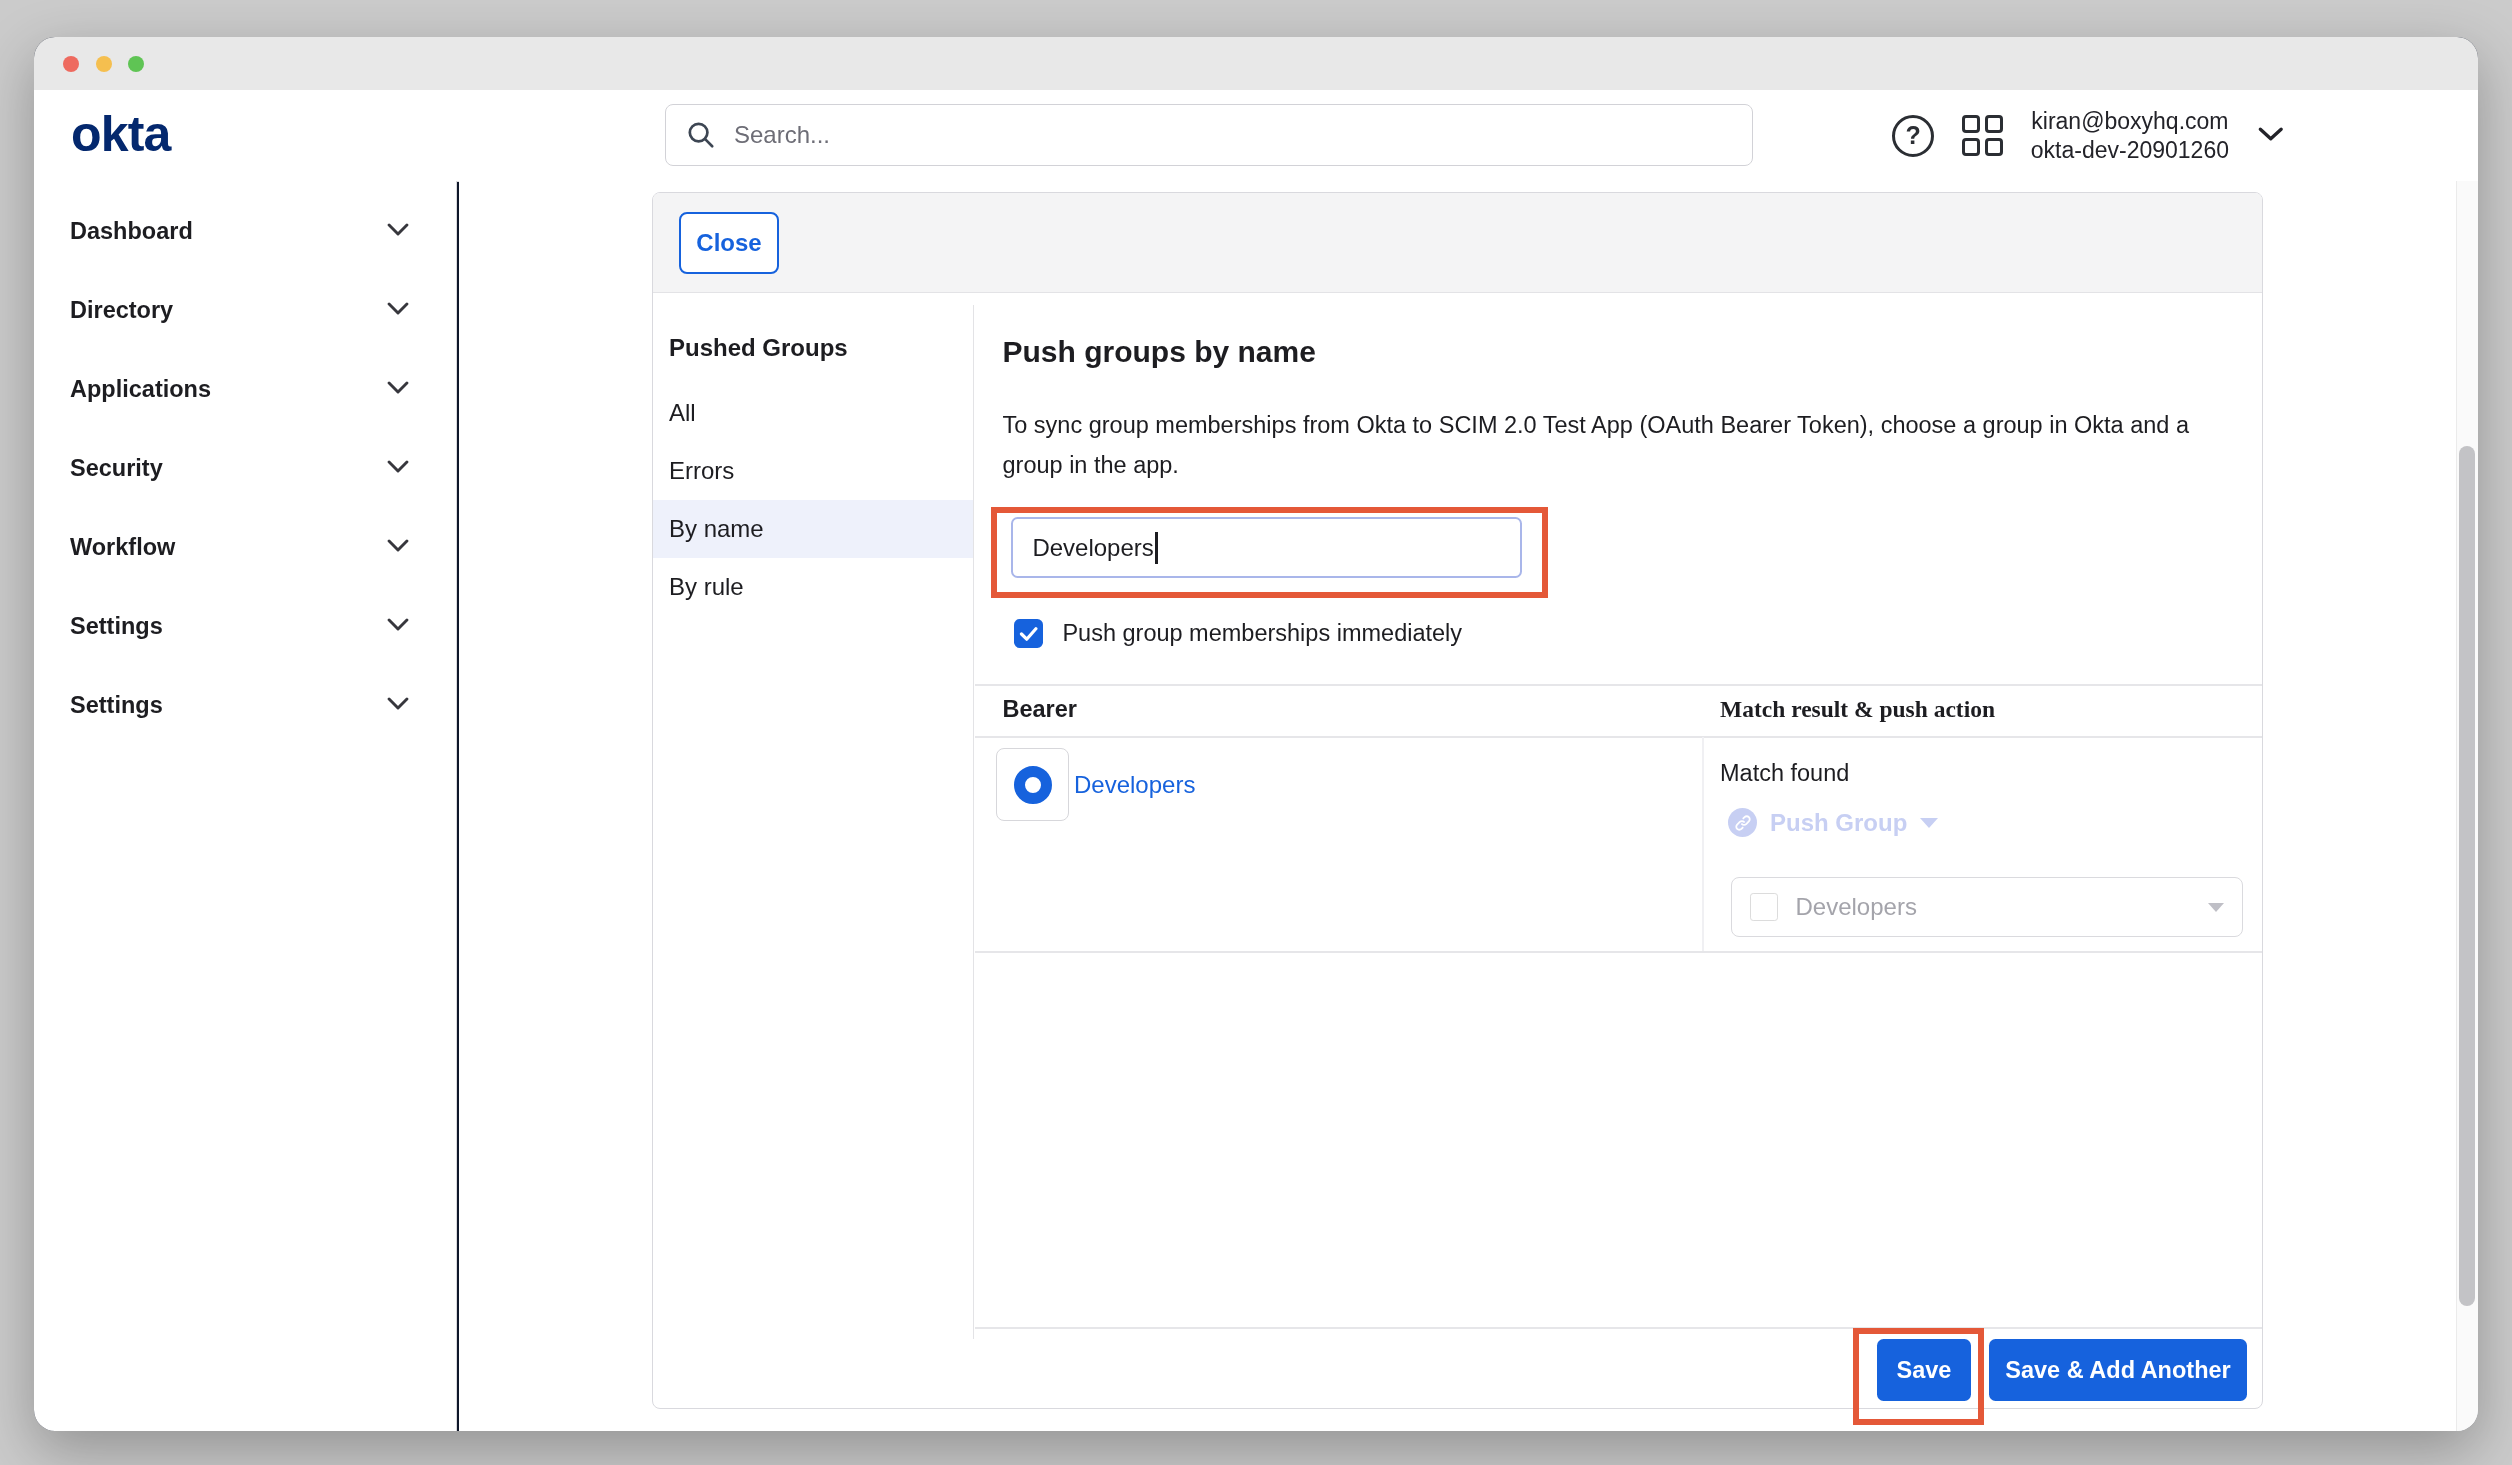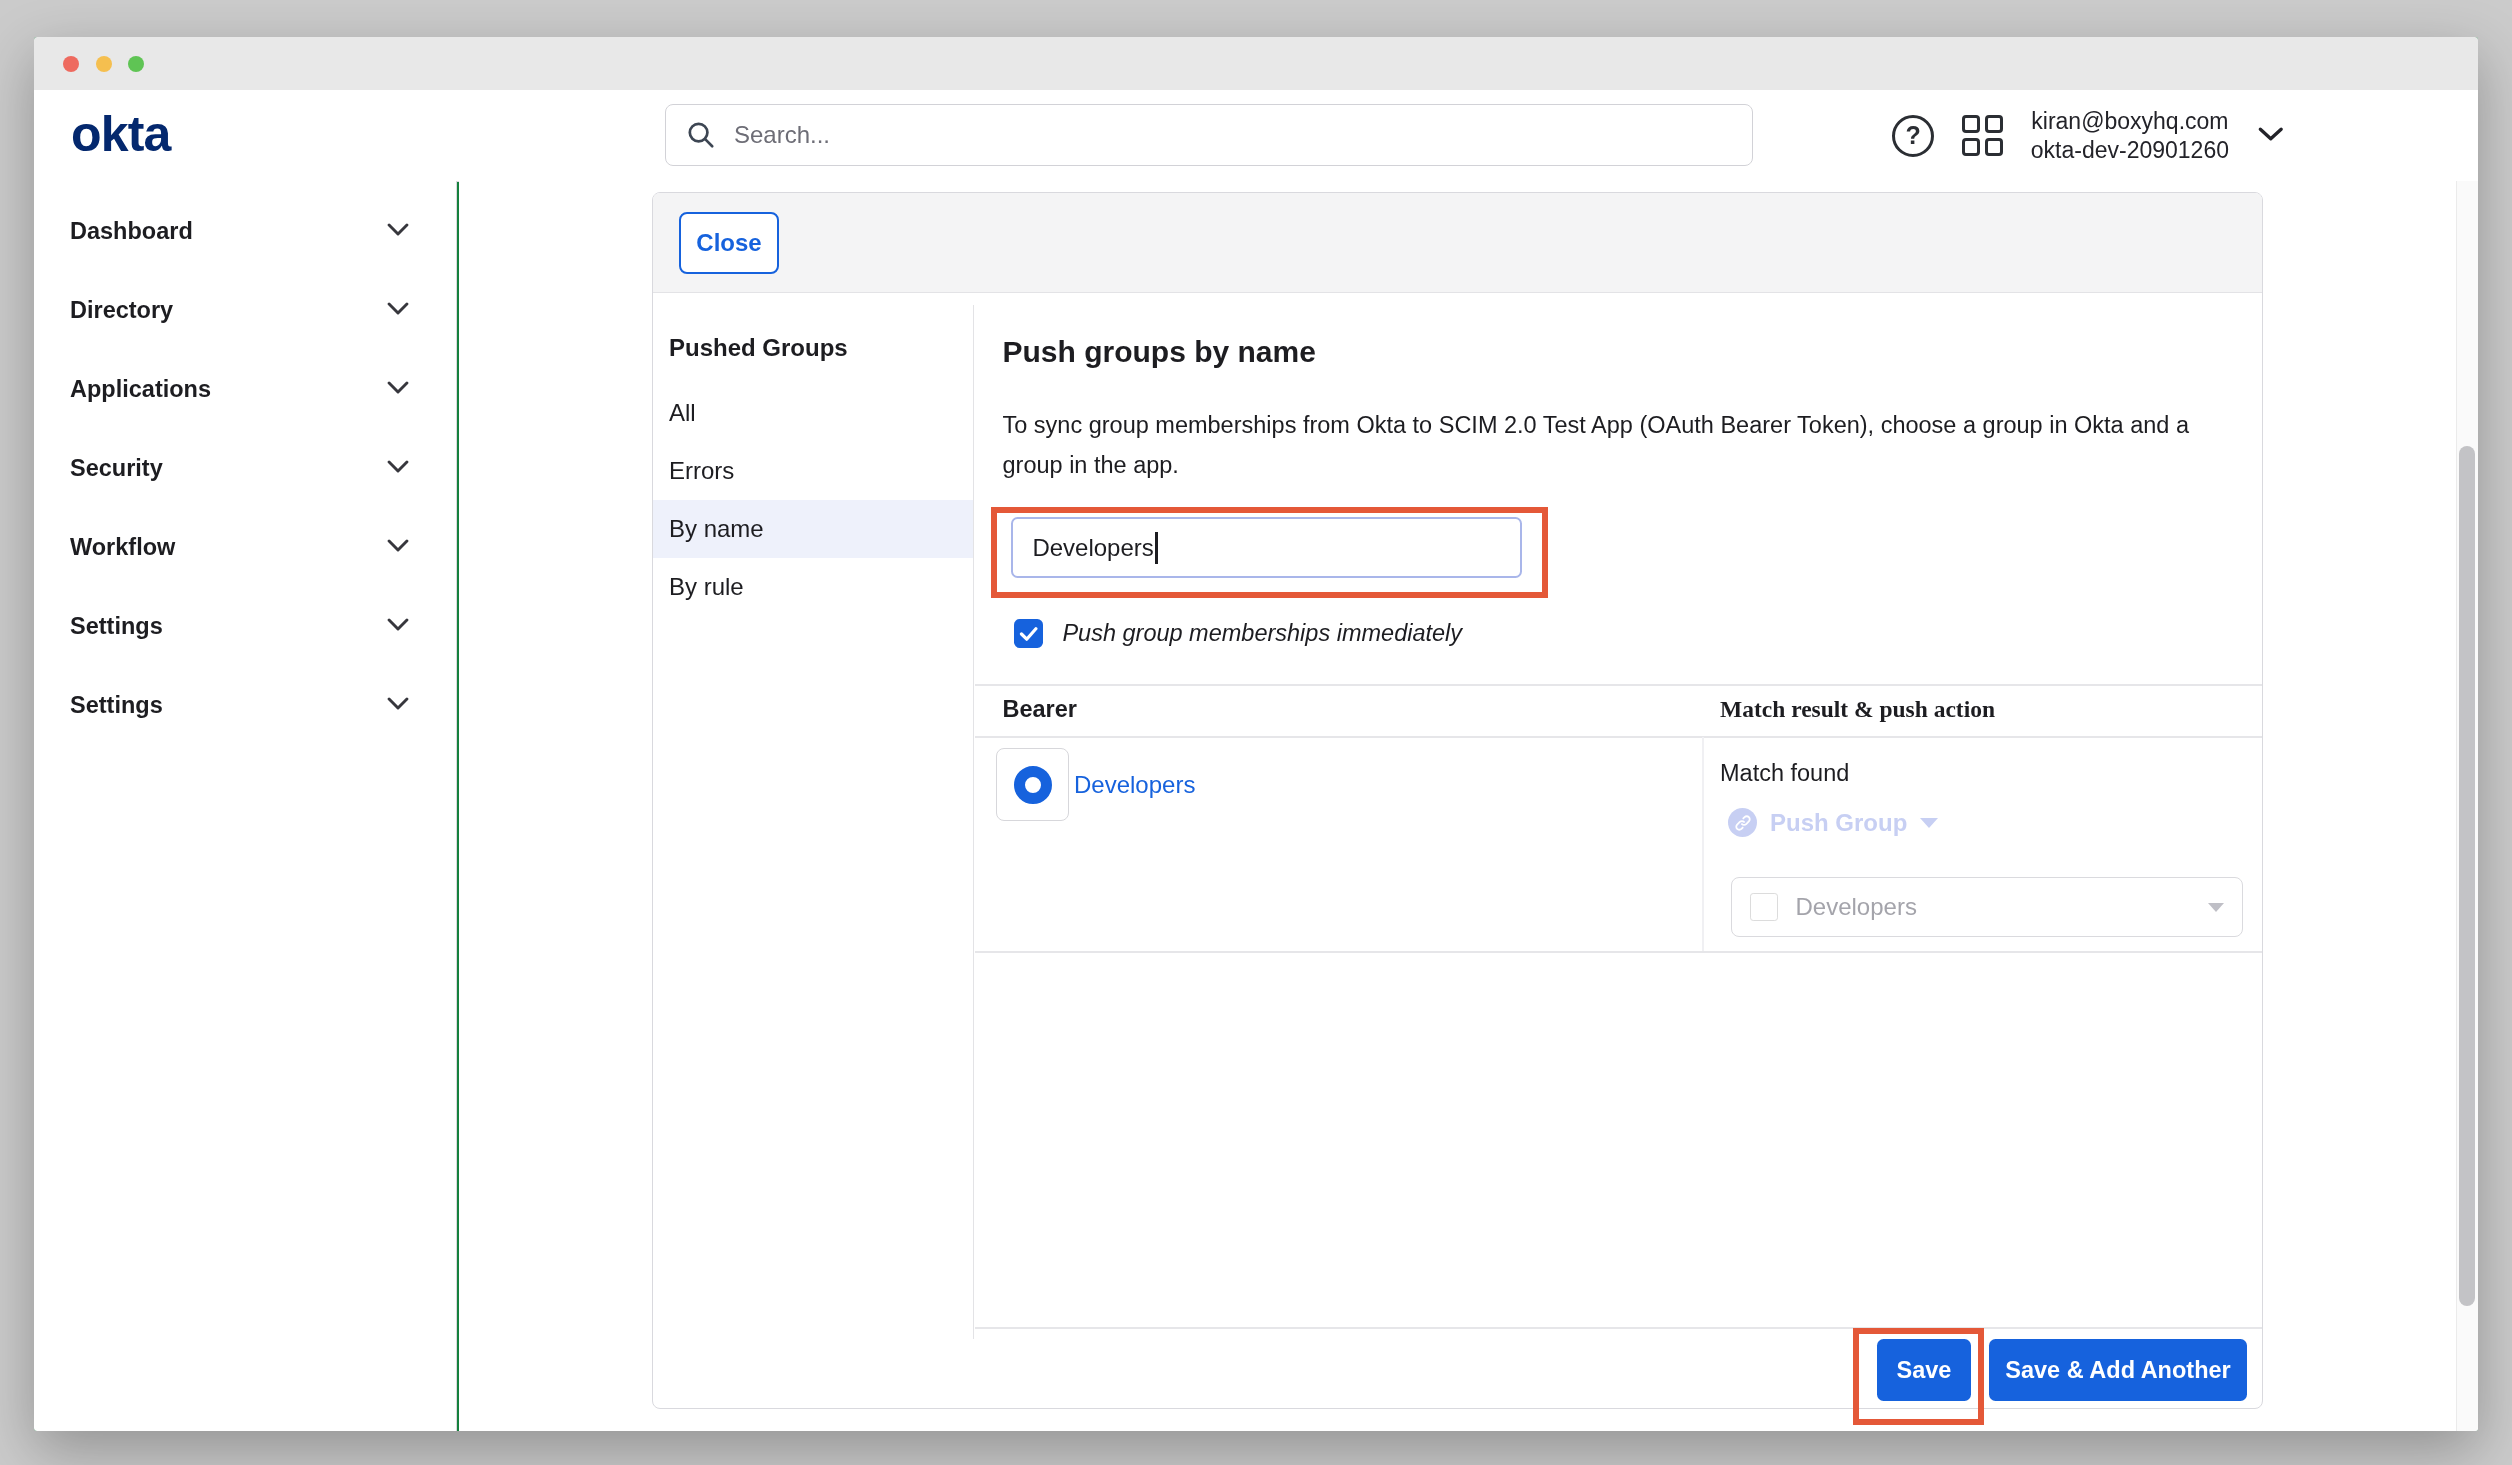--- a/index.html
+++ b/index.html
@@ -1,17 +1,17 @@
 <!DOCTYPE html>
 <html style="font-size:13px"><head>
 <meta charset="utf-8">
 <style>
   html,body{margin:0;padding:0;background:#cbcbcb;font-family:"Liberation Sans","DejaVu Sans",sans-serif;}
   .page{position:relative;width:2512px;height:1466px;background:#cbcbcb;overflow:hidden;}
-  .window{position:absolute;left:34px;top:37px;width:2444px;height:1394px;background:#15803d;border-radius:3px;
+  .window{position:absolute;left:34px;top:37px;width:2444px;height:1394px;background:#0f172a;border-radius:21px;
           box-shadow:0 19.4px 57px rgba(0,0,0,.28);overflow:hidden;}
   
   .titlebar{position:absolute;left:0;top:0;width:100%;height:53px;background:#e8e8e8;border-bottom:0.8px solid #d2d2d2;}
   .dot{position:absolute;top:18.6px;width:16px;height:16px;border-radius:50%;}
   .dot.red{left:29px;background:#ee6a5f;}
   .dot.yellow{left:62px;background:#f5bf4f;}
   .dot.green{left:94px;background:#5fc454;}
   
   .appheader{position:absolute;left:0;top:53px;width:100%;height:91px;background:#fff;border-bottom:1.6px solid #dcdcdf;}
   .logo{position:absolute;left:37px;top:14.6px;font-size:50px;font-weight:bold;color:#04286e;letter-spacing:-0.8px;}
@@ -51,21 +51,21 @@
   .subnav-item{height:58px;display:flex;align-items:center;padding-left:16px;font-size:24px;color:#1d1d21;cursor:pointer;}
   .subnav-item.selected{background:#eef1fb;}
   .detail{position:absolute;left:322px;top:0;right:0;height:1114px;}
   .detail .abs{position:absolute;}
   .d-heading{left:27.5px;top:42px;font-size:30px;font-weight:bold;color:#1d1d21;}
   .d-para{left:27.5px;top:112px;width:1230px;font-size:23.5px;color:#1d1d21;line-height:40px;}
   .orange-box1{left:16px;top:214px;width:557px;height:91px;border:6.5px solid #e45838;box-sizing:border-box;pointer-events:none;}
   .group-input{left:36px;top:224px;width:511px;height:61px;border:2.4px solid #a9b6ea;border-radius:6.5px;box-sizing:border-box;
                display:flex;align-items:center;padding-left:19.4px;font-size:24px;color:#1d1d21;background:#fff;}
   .caret{display:inline-block;width:2.4px;height:32px;background:#1d1d21;margin-left:1.6px;}
-  .check-row{left:39px;top:326px;display:flex;align-items:center;gap:19.4px;font-style:italic;}
+  .check-row{left:39px;top:326px;display:flex;align-items:center;gap:19.4px;}
   .checkbox{width:29px;height:29px;background:#1662dd;border-radius:5.7px;display:flex;align-items:center;justify-content:center;cursor:pointer;}
   .checkbox svg{display:block;}
   .check-label{font-size:23.5px;color:#1d1d21;}
   .hline{height:1.6px;background:#e6e6e9;left:0;right:0;}
   .l-table-top{top:391px;}
   .l-header-bot{top:443px;}
   .l-row-bot{top:658px;}
   .l-footer-top{top:1034px;}
   .col-div{left:727px;top:444px;width:1.6px;height:214px;background:#f0f0f3;}
   .th{font-size:23.5px;font-weight:bold;color:#1d1d21;top:403px;}

